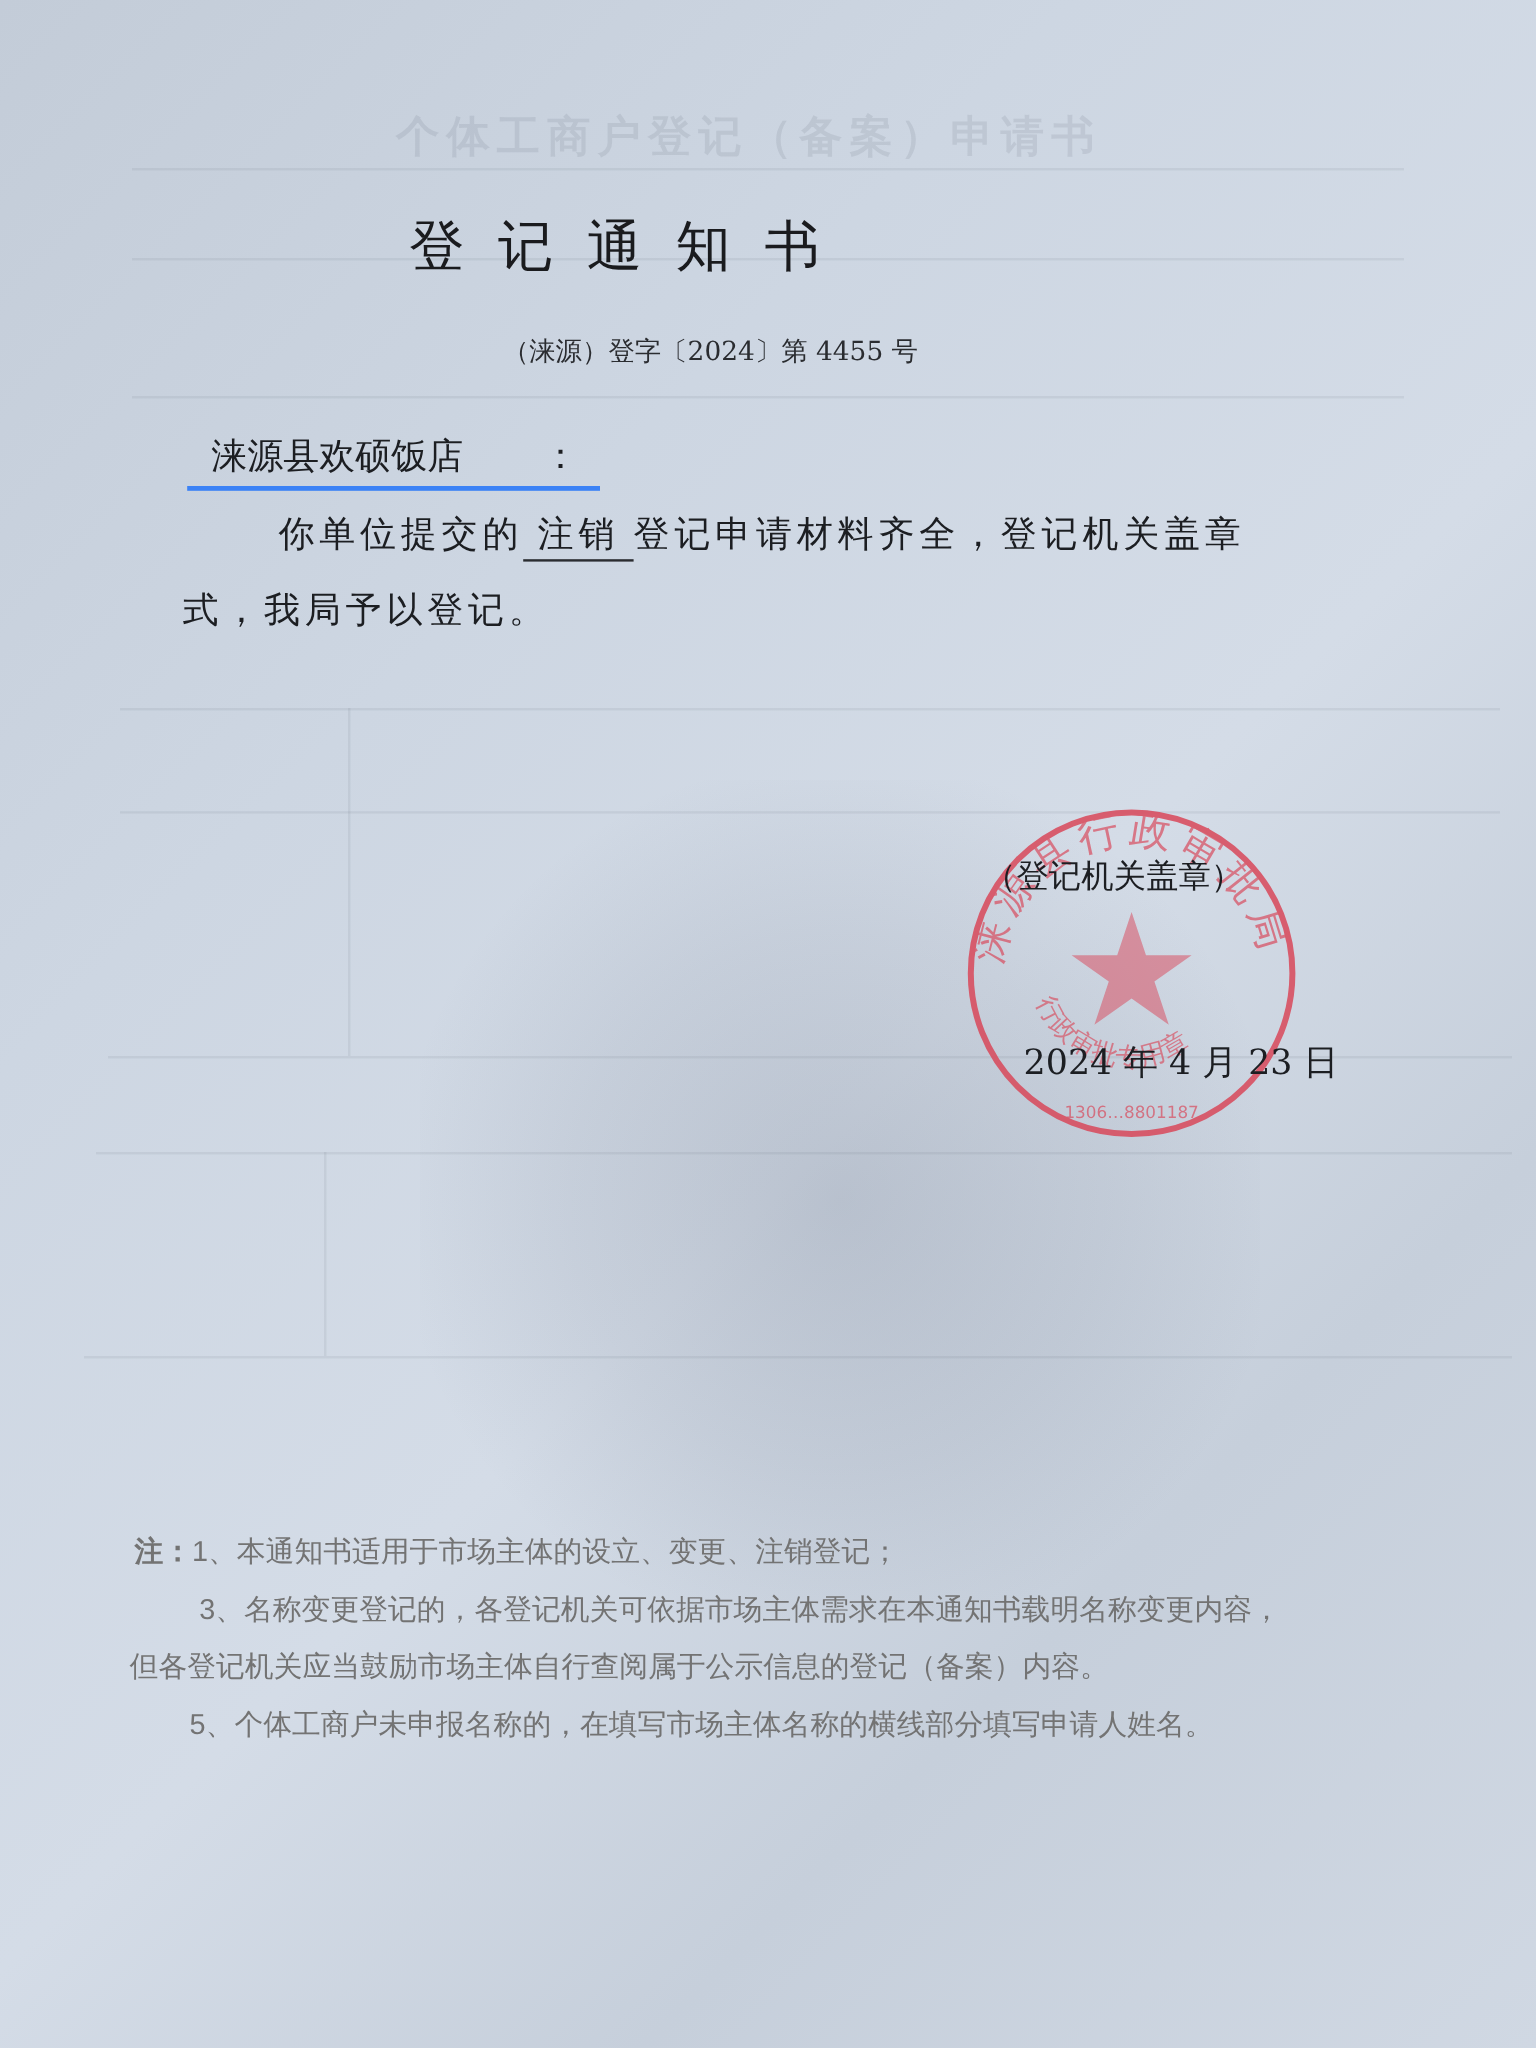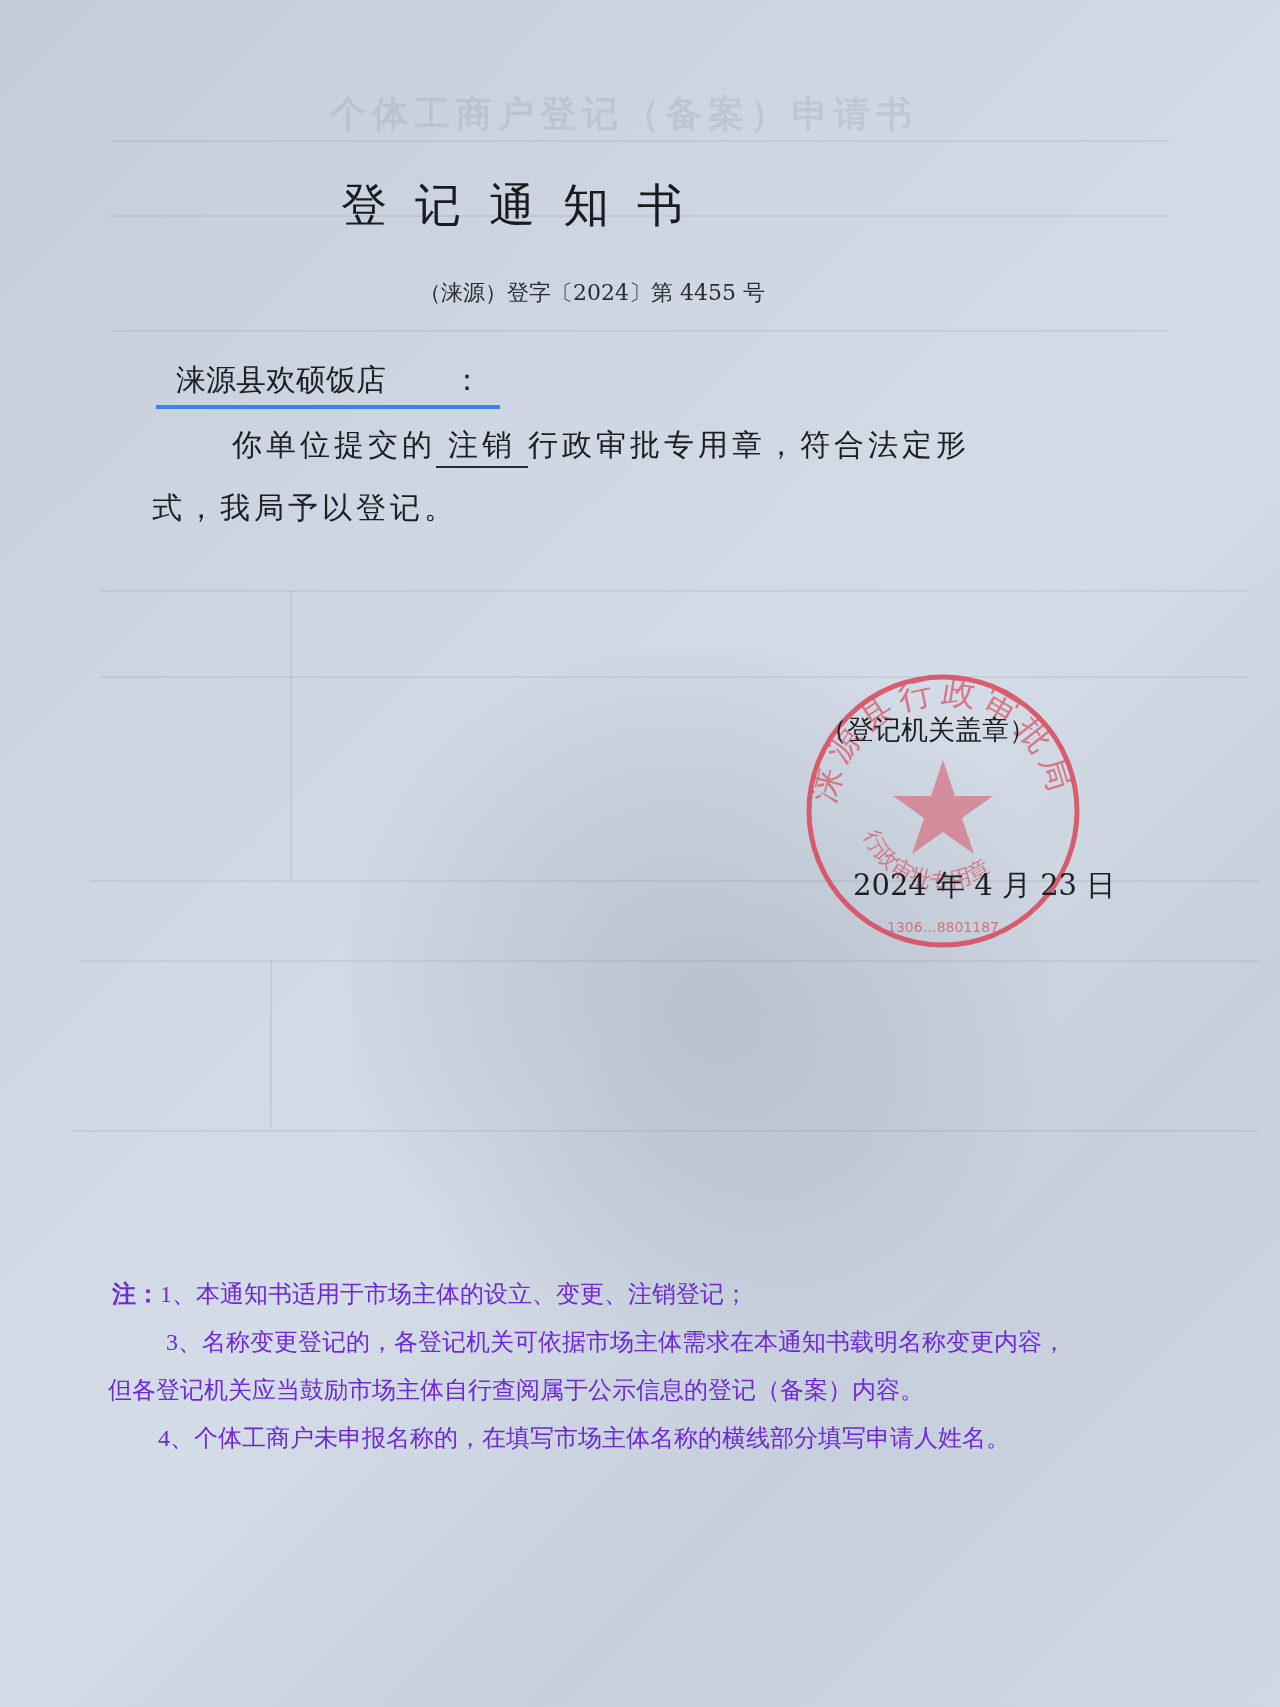--- a/index.html
+++ b/index.html
@@ -43,22 +43,22 @@
     }
     .date {
       position: absolute; left: 853px; top: 866px; font-size: 29px;
     }
     .stamp {
       position: absolute; left: 802px; top: 670px; width: 282px; height: 282px;
       pointer-events: none; opacity: 0.85;
     }
     .notes {
       position: absolute; left: 112px; top: 1270px; width: 1120px;
-      font-family: Liberation Serif, serif; font-size: 24px; line-height: 48px;
-      color: #6d28d9;
+      font-family: Liberation Sans, sans-serif; font-size: 24px; line-height: 48px;
+      color: #737373;
     }
     .notes .row { white-space: nowrap; }
     .notes .lbl { font-weight: bold; }
     .notes .indent { padding-left: 54px; }
   </style>
 </head>
 <body>
 
 <div class="bleed" style="left:330px;top:90px;font-size:36px;letter-spacing:6px;font-weight:bold;">个体工商户登记（备案）申请书</div>
 <div class="bleed-line" style="left:110px;top:140px;width:1060px;height:2px;"></div>
@@ -76,21 +76,21 @@
 
 <div class="title">登记通知书</div>
 <div class="docno">（涞源）登字〔2024〕第 4455 号</div>
 
 <div class="addressee">
   <span>涞源县欢硕饭店</span>
   <span class="colon">：</span>
 </div>
 
 <div class="body-line" style="left:232px;top:425px;">
-  <span>你单位提交的</span><span class="blank">注销</span><span>行政审批专用章，符合法定形</span>
+  <span>你单位提交的</span><span class="blank">注销</span><span>登记申请材料齐全，登记机关盖章</span>
 </div>
 <div class="body-line" style="left:152px;top:488px;">式，我局予以登记。</div>
 
 <svg class="stamp" viewBox="0 0 282 282">
   <defs>
     <path id="ringPath" d="M 141 141 m -108 0 a 108 108 0 1 1 216 0"></path>
     <path id="innerPath" d="M 141 141 m -80 20 a 82 82 0 0 0 150 15"></path>
   </defs>
   <circle cx="141" cy="141" r="134" fill="none" stroke="#d9485a" stroke-width="5"></circle>
   <text font-family="DejaVu Sans, sans-serif" font-size="34" fill="#d9485a" opacity="0.8" letter-spacing="6">
@@ -103,14 +103,14 @@
   <text x="141" y="262" text-anchor="middle" font-family="DejaVu Sans, sans-serif" font-size="14" fill="#d9485a" opacity="0.8">1306…8801187</text>
 </svg>
 
 <div class="seal-caption">（登记机关盖章）</div>
 <div class="date">2024 年 4 月 23 日</div>
 
 <div class="notes">
   <div class="row"><span class="lbl">注：</span><span>1、本通知书适用于市场主体的设立、变更、注销登记；</span></div>
   <div class="row indent">3、名称变更登记的，各登记机关可依据市场主体需求在本通知书载明名称变更内容，</div>
   <div class="row" style="margin-left:-4px;">但各登记机关应当鼓励市场主体自行查阅属于公示信息的登记（备案）内容。</div>
-  <div class="row indent" style="padding-left:46px;">4、个体工商户未申报名称的，在填写市场主体名称的横线部分填写申请人姓名。</div>
+  <div class="row indent" style="padding-left:46px;">5、个体工商户未申报名称的，在填写市场主体名称的横线部分填写申请人姓名。</div>
 </div>
 
 </body></html>

